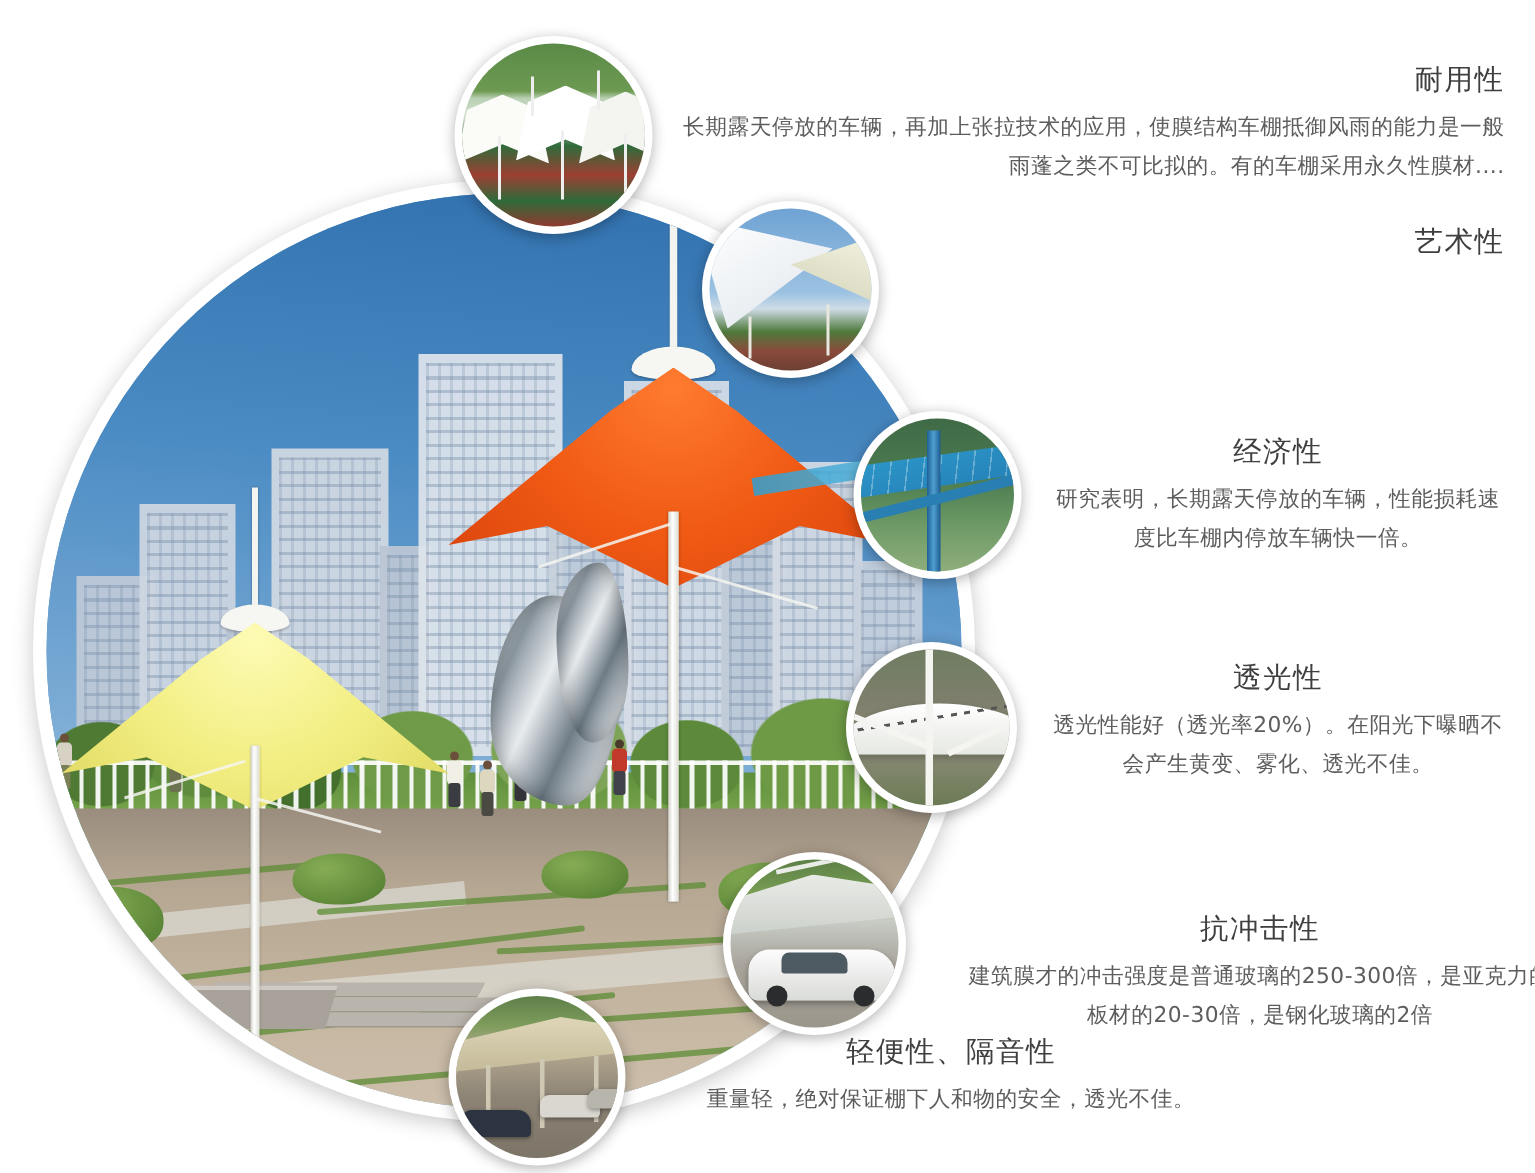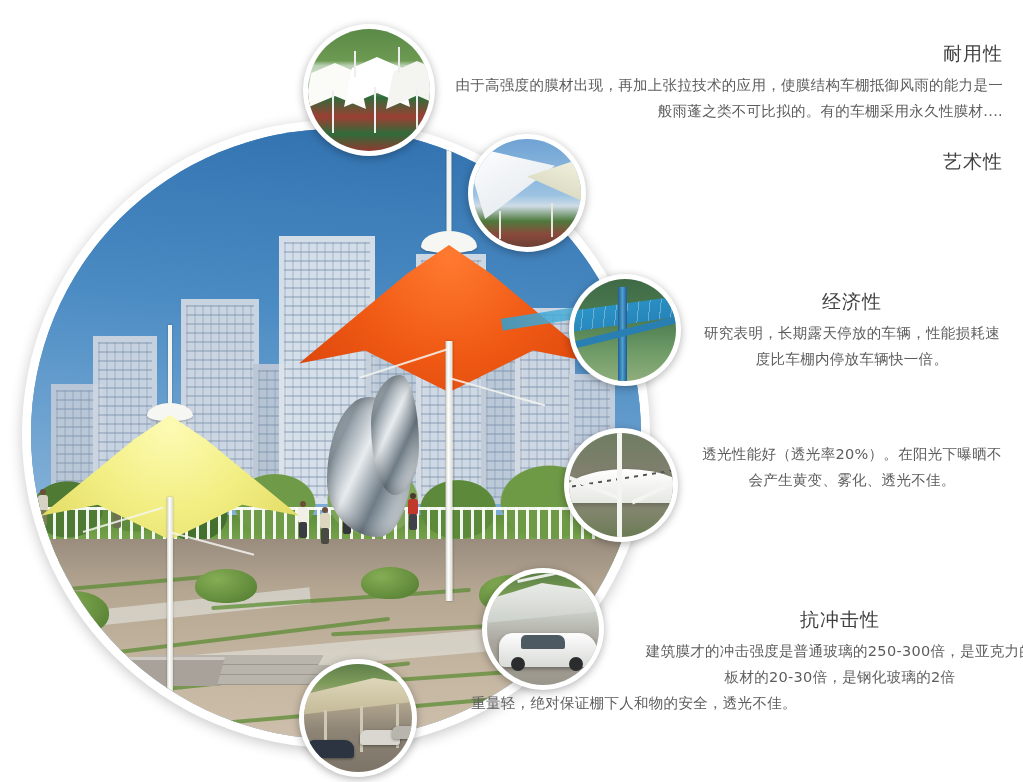--- a/index.html
+++ b/index.html
@@ -309,21 +309,21 @@
            background:#f4f4f0;clip-path:polygon(0% 100%,12% 22%,50% 0%,88% 22%,100% 100%,50% 72%);"></div>
       <div class="t1 pole" style="position:absolute;left:24px;top:62px;height:42px;"></div>
       <div class="t1 pole" style="position:absolute;left:66px;top:58px;height:46px;"></div>
       <div class="t1 pole" style="position:absolute;left:108px;top:60px;height:42px;"></div>
       <div class="t1 pole" style="position:absolute;left:46px;top:22px;height:26px;"></div>
       <div class="t1 pole" style="position:absolute;left:90px;top:18px;height:26px;"></div>
     </div>
   </div>
   <div class="block ta-r" style="left:443px;top:42px;width:560px;">
     <h3>耐用性</h3>
-    <p>由于高强度的膜材出现，再加上张拉技术的应用，使膜结构车棚抵御风雨的能力是一般雨蓬之类不可比拟的。有的车棚采用永久性膜材....</p>
+    <p>长期露天停放的车辆，再加上张拉技术的应用，使膜结构车棚抵御风雨的能力是一般雨蓬之类不可比拟的。有的车棚采用永久性膜材....</p>
   </div>
 
   <div class="thumb t2" style="left:468px;top:134px;width:118px;height:118px;">
     <div class="inner">
       <div class="t2 sailA" style="position:absolute;left:-10px;top:6px;width:92px;height:74px;
            background:linear-gradient(150deg,#ffffff,#dfe6ec);clip-path:polygon(0% 0%,100% 28%,24% 100%);"></div>
       <div class="t2 sailB" style="position:absolute;left:54px;top:14px;width:70px;height:62px;
            background:linear-gradient(200deg,#f8f7e6,#ccccb0);clip-path:polygon(100% 0%,100% 88%,0% 38%);"></div>
       <div style="position:absolute;left:78px;top:64px;width:2px;height:34px;background:#e8e8e0;"></div>
       <div style="position:absolute;left:26px;top:72px;width:2px;height:28px;background:#e8e8e0;"></div>
@@ -350,20 +350,21 @@
   <div class="thumb t4" style="left:564px;top:428px;width:114px;height:114px;">
     <div class="inner">
       <div class="t4 mem" style="position:absolute;left:-14px;top:36px;width:142px;height:34px;"></div>
       <div class="t4 dash" style="position:absolute;left:2px;top:44px;width:110px;transform:rotate(-9deg);"></div>
       <div class="t4 brace" style="position:absolute;left:48px;top:-6px;width:5px;height:120px;"></div>
       <div class="t4 brace" style="position:absolute;left:60px;top:54px;width:62px;height:4px;transform:rotate(-26deg);"></div>
       <div class="t4 brace" style="position:absolute;left:-8px;top:52px;width:62px;height:4px;transform:rotate(22deg);"></div>
     </div>
   </div>
   <div class="block ta-l" style="left:697px;top:441px;width:310px;">
+    <h3>透光性</h3>
     <p>透光性能好（透光率20%）。在阳光下曝晒不会产生黄变、雾化、透光不佳。</p>
   </div>
 
   <div class="thumb t5" style="left:482px;top:568px;width:122px;height:122px;">
     <div class="inner">
       <div class="t5 roof5" style="position:absolute;left:-14px;top:10px;width:150px;height:48px;"></div>
       <div style="position:absolute;left:6px;top:6px;width:3px;height:26px;background:#e9ebe7;transform:rotate(22deg);"></div>
       <div style="position:absolute;left:30px;top:2px;width:48px;height:3px;background:#e9ebe7;transform:rotate(-12deg);"></div>
       <div class="t5 car" style="position:absolute;left:12px;top:60px;width:98px;height:34px;"></div>
       <div class="t5 win" style="position:absolute;left:34px;top:62px;width:44px;height:14px;"></div>
@@ -381,16 +382,17 @@
       <div class="t6 roof6" style="position:absolute;left:-12px;top:14px;width:146px;height:46px;"></div>
       <div class="t6 pole6" style="position:absolute;left:20px;top:46px;height:44px;"></div>
       <div class="t6 pole6" style="position:absolute;left:56px;top:42px;height:46px;"></div>
       <div class="t6 pole6" style="position:absolute;left:92px;top:40px;height:44px;"></div>
       <div class="t6 carS" style="position:absolute;left:4px;top:76px;width:46px;height:18px;background:#2b3440;"></div>
       <div class="t6 carS" style="position:absolute;left:56px;top:66px;width:40px;height:15px;background:#d9d7cf;"></div>
       <div class="t6 carS" style="position:absolute;left:88px;top:62px;width:34px;height:13px;background:#b8b5ac;"></div>
     </div>
   </div>
   <div class="block ta-l" style="left:434px;top:690px;width:400px;">
+    <h3>轻便性、隔音性</h3>
     <p>重量轻，绝对保证棚下人和物的安全，透光不佳。</p>
   </div>
 
 </div>
 
 </body></html>

